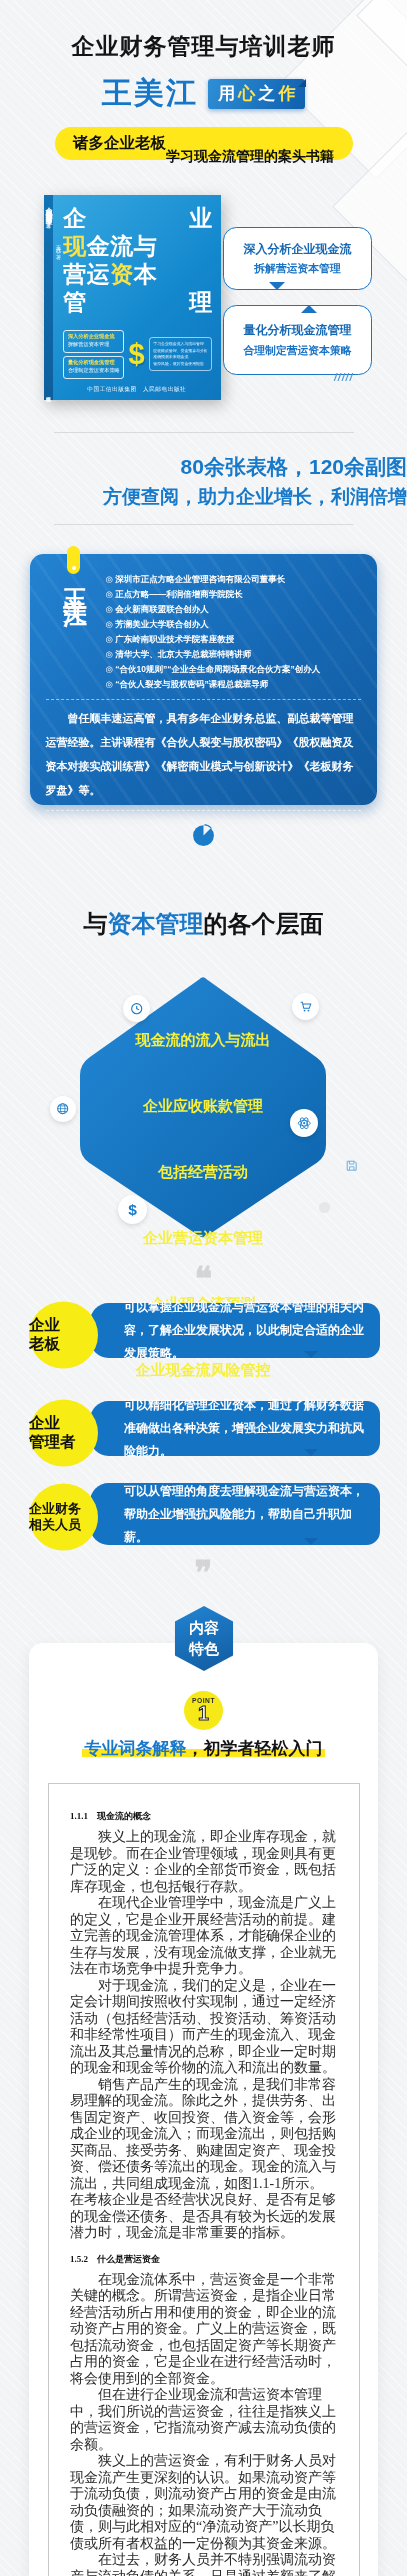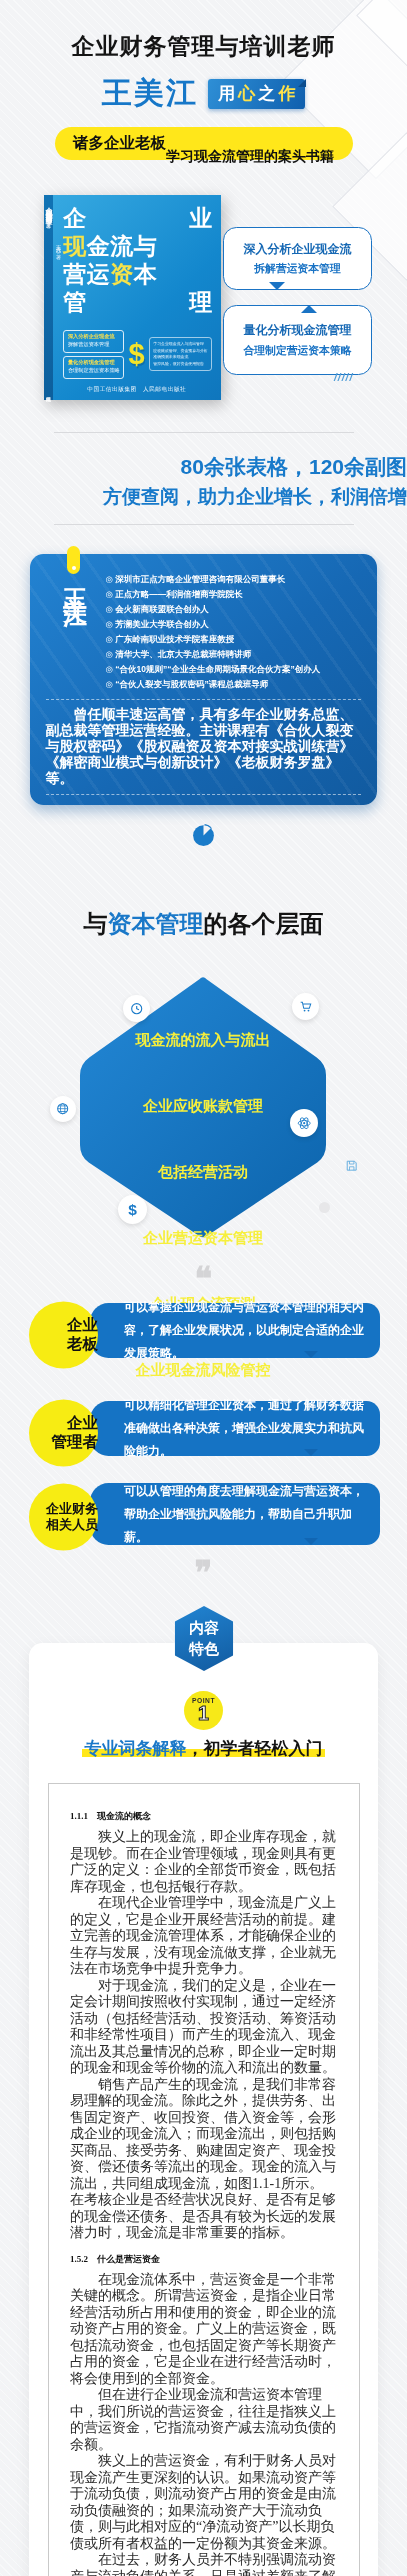--- a/index.html
+++ b/index.html
@@ -65,21 +65,21 @@
   .tag{position:absolute;left:37px;top:-8.2px;width:13.4px;height:28px;background:#ffe71a;border-radius:6.7px;}
   .tag:after{content:"";position:absolute;left:4.6px;bottom:4.1px;width:4.1px;height:4.1px;border-radius:50%;background:#fff;}
   .acard-top{display:flex;}
   .acol{width:61px;display:flex;flex-direction:column;align-items:center;}
   .aname{writing-mode:vertical-rl;font-size:24px;font-weight:900;letter-spacing:7.2px;}
   .aarrows{margin-top:8.2px;font-size:7.7px;color:#fff;letter-spacing:1px;}
   .creds{flex:1;padding-top:2.1px;}
   .cred{font-size:8.5px;font-weight:700;line-height:15px;white-space:nowrap;}
   .cred:before{content:"◎ ";font-weight:400;}
   .adash{border-top:0.5px dashed rgba(255,255,255,.55);margin:7.2px 2.1px 6.2px 2.1px;}
-  .bio{font-size:14px;line-height:16px;text-indent:2em;font-weight:600;padding:0 1px;}
+  .bio{font-size:11px;line-height:24px;text-indent:2em;font-weight:600;padding:0 1px;}
   
   .pieicon{top:822px;left:191px;width:25px;height:25px;}
   .covh{left:0;width:100%;text-align:center;font-size:24px;font-weight:900;color:#131313;}
   .covh .bl{color:#1a78c8;}
   .covh1{top:865px;} .covh2{top:908px;}
   .shape{top:975px;left:80px;width:246px;height:265px;}
   .shape svg{position:absolute;inset:0;}
   .cov-items{position:absolute;inset:0;padding-top:52px;display:flex;flex-direction:column;align-items:center;gap:40px;}
   .cov-item{font-size:15px;font-weight:800;color:#f6ef3c;line-height:26px;white-space:nowrap;}
   .icirc{position:absolute;background:#fff;border-radius:50%;box-shadow:0 2.1px 5.2px rgba(0,0,0,.12);display:flex;align-items:center;justify-content:center;color:#1a7bc9;}
@@ -87,21 +87,21 @@
   .graydot{background:#e7e7e9;box-shadow:none;}
   .quote{left:0;width:100%;text-align:center;font-family:"Liberation Serif",serif;font-size:33px;color:#d4d4d6;font-weight:900;line-height:1;}
   .qopen{top:1263px;} .qclose{top:1557px;}
   
   .aud{left:0;width:100%;height:67px;}
   .aud-rect{position:absolute;left:90px;right:27px;border-radius:18.5px 13.4px 13.4px 18.5px;background:#1573c4;color:#fff;
     display:flex;flex-direction:column;justify-content:center;padding:7.2px 15.5px 7.2px 34px;box-sizing:border-box;}
   .aud-rect:after{content:"";position:absolute;right:62px;bottom:-6.7px;border:7.2px solid transparent;border-top-color:#1166b3;}
   .aud-text{font-size:12px;font-weight:600;line-height:23px;}
   .aud-ell{position:absolute;left:29px;top:50%;transform:translateY(-50%);width:69px;height:67px;border-radius:50%;background:#f7ec13;
-    display:flex;flex-direction:column;align-items:flex-end;justify-content:center;color:#111;font-weight:900;line-height:1.2;z-index:2;}
+    display:flex;flex-direction:column;align-items:flex-start;justify-content:center;color:#111;font-weight:900;line-height:1.2;z-index:2;}
   .aud1{top:1301px;} .aud1 .aud-rect{top:2.1px;height:55px;}
   .aud2{top:1399px;} .aud2 .aud-rect{top:2.1px;height:55px;}
   .aud3{top:1483px;} .aud3 .aud-rect{top:0;height:62px;}
   .aud .l{font-size:15.5px;} .aud3 .l{font-size:13px;}
   
   .hex{top:1606px;left:171px;width:66px;height:65px;z-index:3;
     background:linear-gradient(160deg,#2285d3,#115a9f);
     clip-path:polygon(50% 0,94% 24%,94% 76%,50% 100%,6% 76%,6% 24%);
     display:flex;flex-direction:column;align-items:center;justify-content:center;color:#fff;font-weight:900;font-size:15px;line-height:1.35;}
   .bigcard{top:1643px;left:29px;width:349px;height:2326px;background:#fff;border-radius:13.4px;box-shadow:0 5.2px 14.4px rgba(0,0,0,.07);

